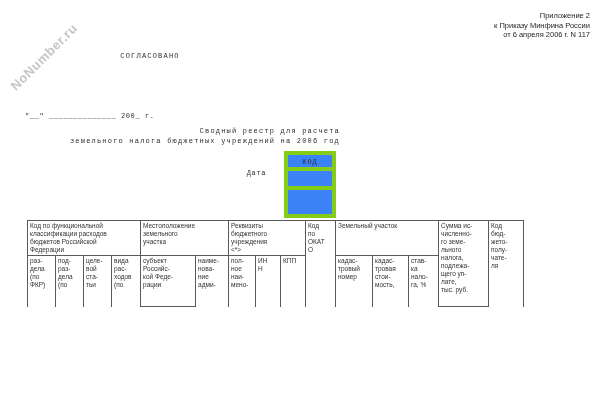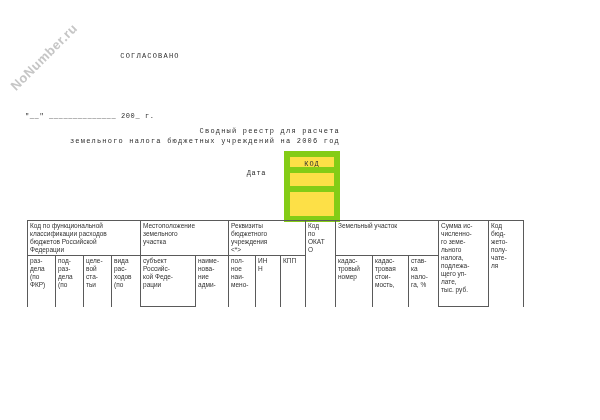--- a/index.html
+++ b/index.html
@@ -24,21 +24,21 @@
   .signature{position:absolute;left:25px;top:89px;}
   .dateline{position:absolute;left:25px;top:111px;}
   .recipient{position:absolute;left:25px;top:185px;line-height:10px;letter-spacing:.3px;}
 
   
   .doc-title{position:absolute;left:40px;top:127px;width:300px;text-align:right;
              font:7px/9.5px "Liberation Mono","DejaVu Sans Mono",monospace;letter-spacing:1.2px;color:#2d2d2d;}
 
   
   .codebox{position:absolute;left:284px;top:151px;width:46px;}
-  .codebox .bx{position:absolute;left:0;width:44px;border:6px solid #84cc16;background:#fde047;}
+  .codebox .bx{position:absolute;left:0;width:44px;border:4px solid #84cc16;background:#3b82f6;}
   .bx1{top:0;height:15px;text-align:center;font:7px/15px "Liberation Mono","DejaVu Sans Mono",monospace;letter-spacing:1px;}
   .bx2{top:16px;height:15px;}
   .bx3{top:35px;height:24px;}
   .date-label{position:absolute;left:236px;top:169px;width:30px;text-align:right;
               font:7px "Liberation Mono","DejaVu Sans Mono",monospace;letter-spacing:.6px;color:#2d2d2d;}
 
   
   table.reg{position:absolute;left:27px;top:220px;width:496px;border-collapse:collapse;table-layout:fixed;
             font:6.5px/8px "Liberation Sans",sans-serif;color:#333;}
   .reg td{border-left:1px solid #5a5a5a;padding:1px 2px;vertical-align:top;
@@ -49,20 +49,25 @@
   .bb{border-bottom:1px solid #5a5a5a;}
   .br{border-right:1px solid #5a5a5a;}
 </style>
 </head>
 <body>
 
 <div class="page">
 
   <div class="watermark">NoNumber.ru</div>
 
+  <div class="appendix">
+    <div>Приложение 2</div>
+    <div>к Приказу Минфина России</div>
+    <div>от 6 апреля 2006 г. N 117</div>
+  </div>
 
   <div class="approval">
     <div>СОГЛАСОВАНО</div>
   </div>
 
 
   <pre class="mono dateline">"__" ______________ 200_ г.</pre>
 
   <div class="doc-title">
     <div>Сводный реестр для расчета</div>

